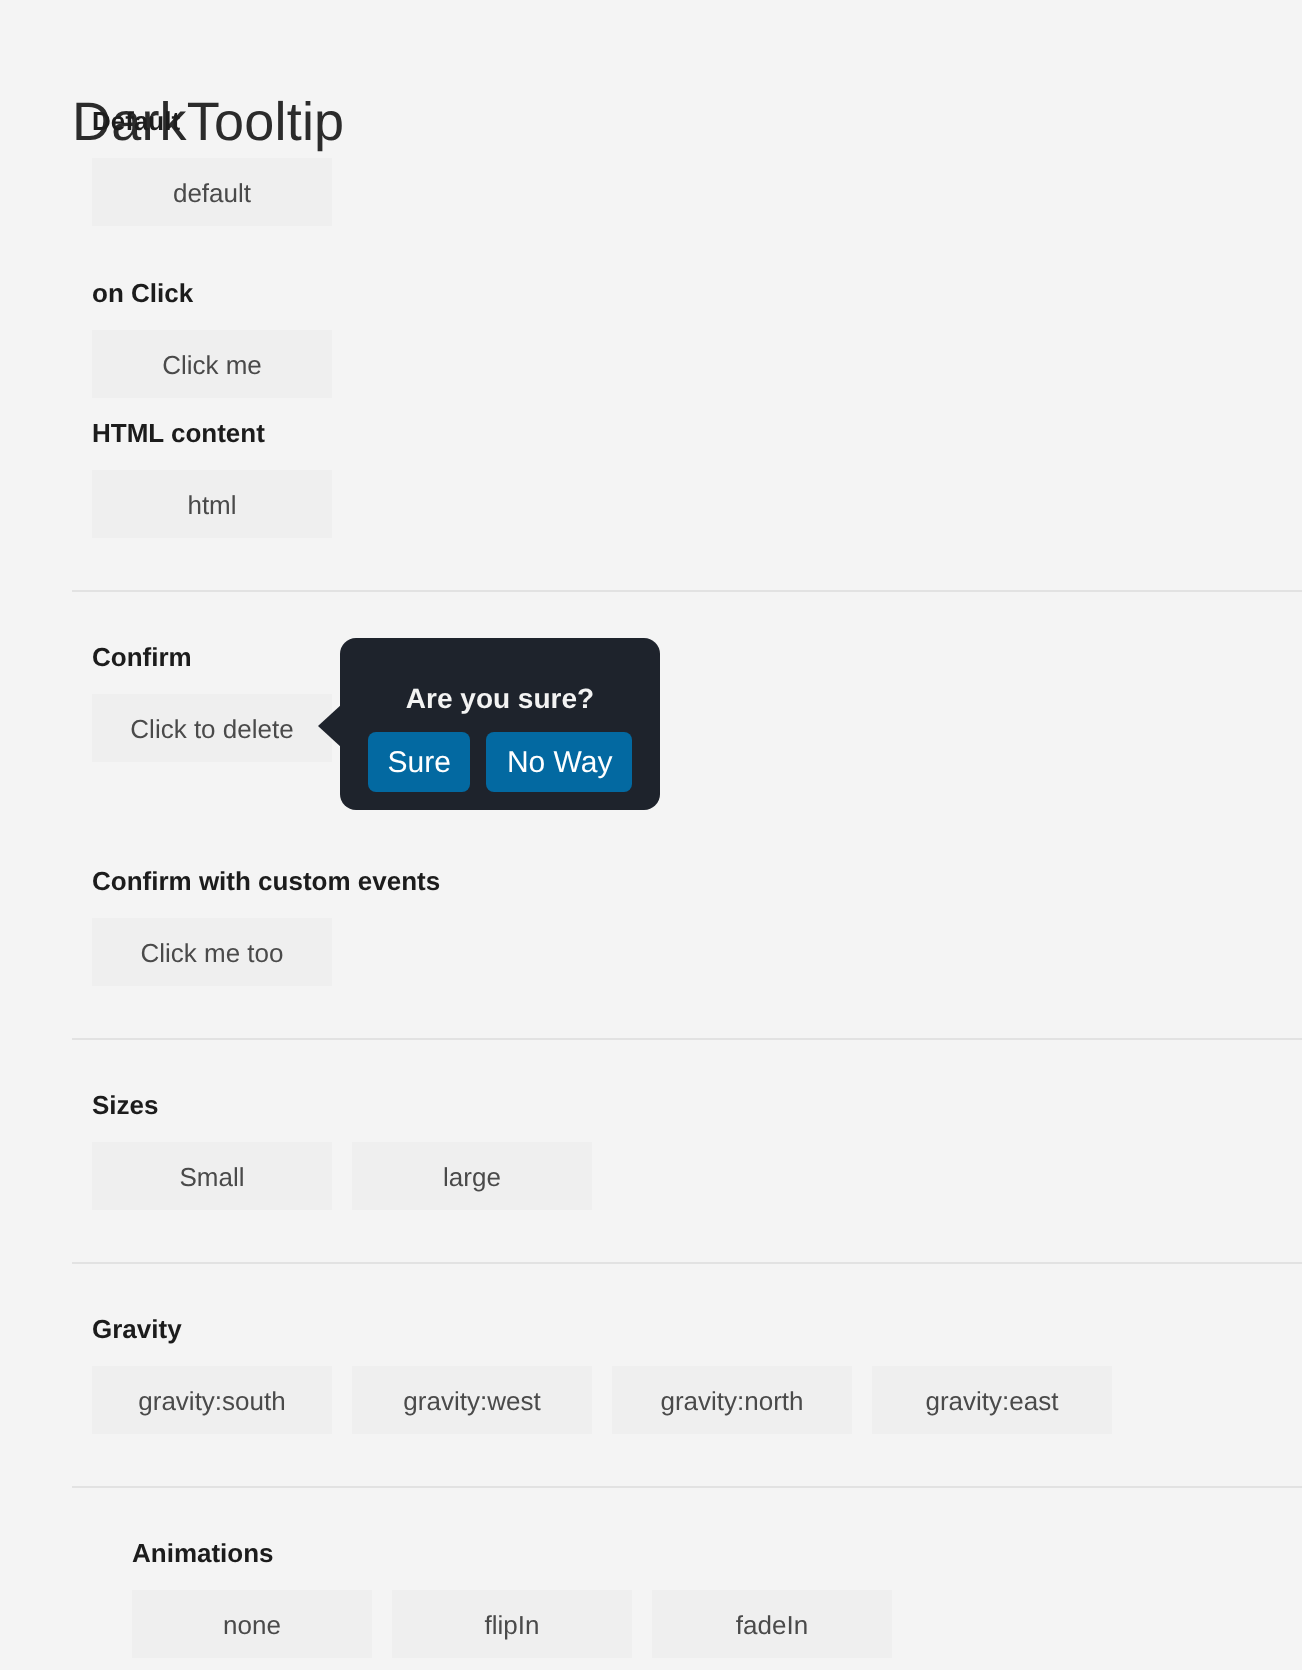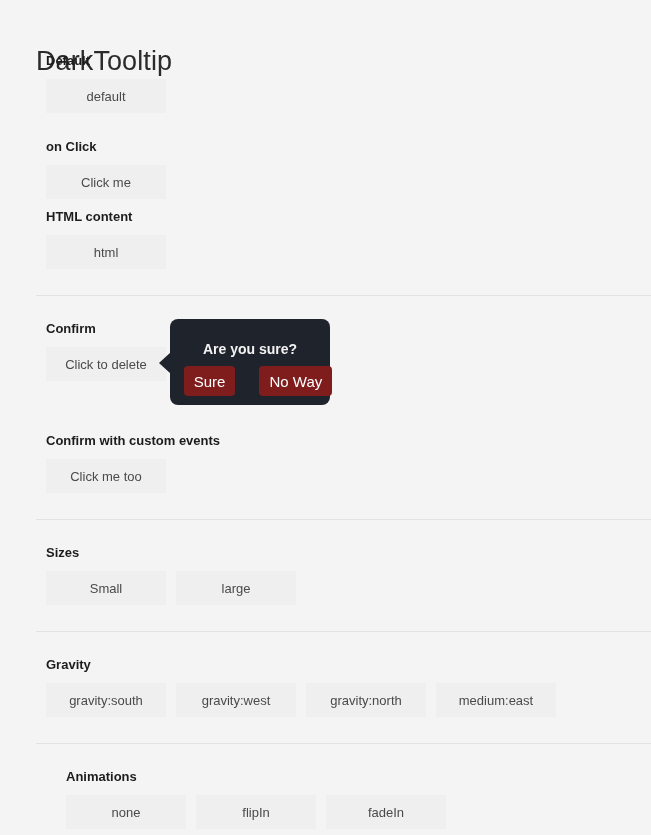--- a/index.html
+++ b/index.html
@@ -121,34 +121,33 @@
     margin-top: 11px;
   }
 
   .tooltip-buttons {
     display: flex;
     flex-direction: row;
     gap: 8px;
   }
 
   .tooltip-btn {
-    background: #7f1d1d;
+    background: #0369a1;
     border: none;
     border-radius: 4px;
     color: #ffffff;
     font-family: "Liberation Sans", sans-serif;
     font-size: 15px;
     height: 30px;
     padding: 0 10px;
     display: flex;
     align-items: center;
     justify-content: center;
     cursor: pointer;
     white-space: nowrap;
-    margin-left: 16px;
   }
 </style>
 </head>
 <body>
 
 <div id="page">
 
   <h1 class="page-title">DarkTooltip</h1>
 
   <div class="section" style="top:53px;">
@@ -208,21 +207,21 @@
   </div>
 
   <hr class="divider" style="top:631px;">
 
   <div class="section" style="top:657px;">
     <div class="section-heading">Gravity</div>
     <div class="btn-row">
       <button class="demo-btn">gravity:south</button>
       <button class="demo-btn">gravity:west</button>
       <button class="demo-btn">gravity:north</button>
-      <button class="demo-btn">medium:east</button>
+      <button class="demo-btn">gravity:east</button>
     </div>
   </div>
 
   <hr class="divider" style="top:743px;">
 
   <div class="section" style="top:769px;margin-left:20px;">
     <div class="section-heading">Animations</div>
     <div class="btn-row">
       <button class="demo-btn">none</button>
       <button class="demo-btn">flipIn</button>

